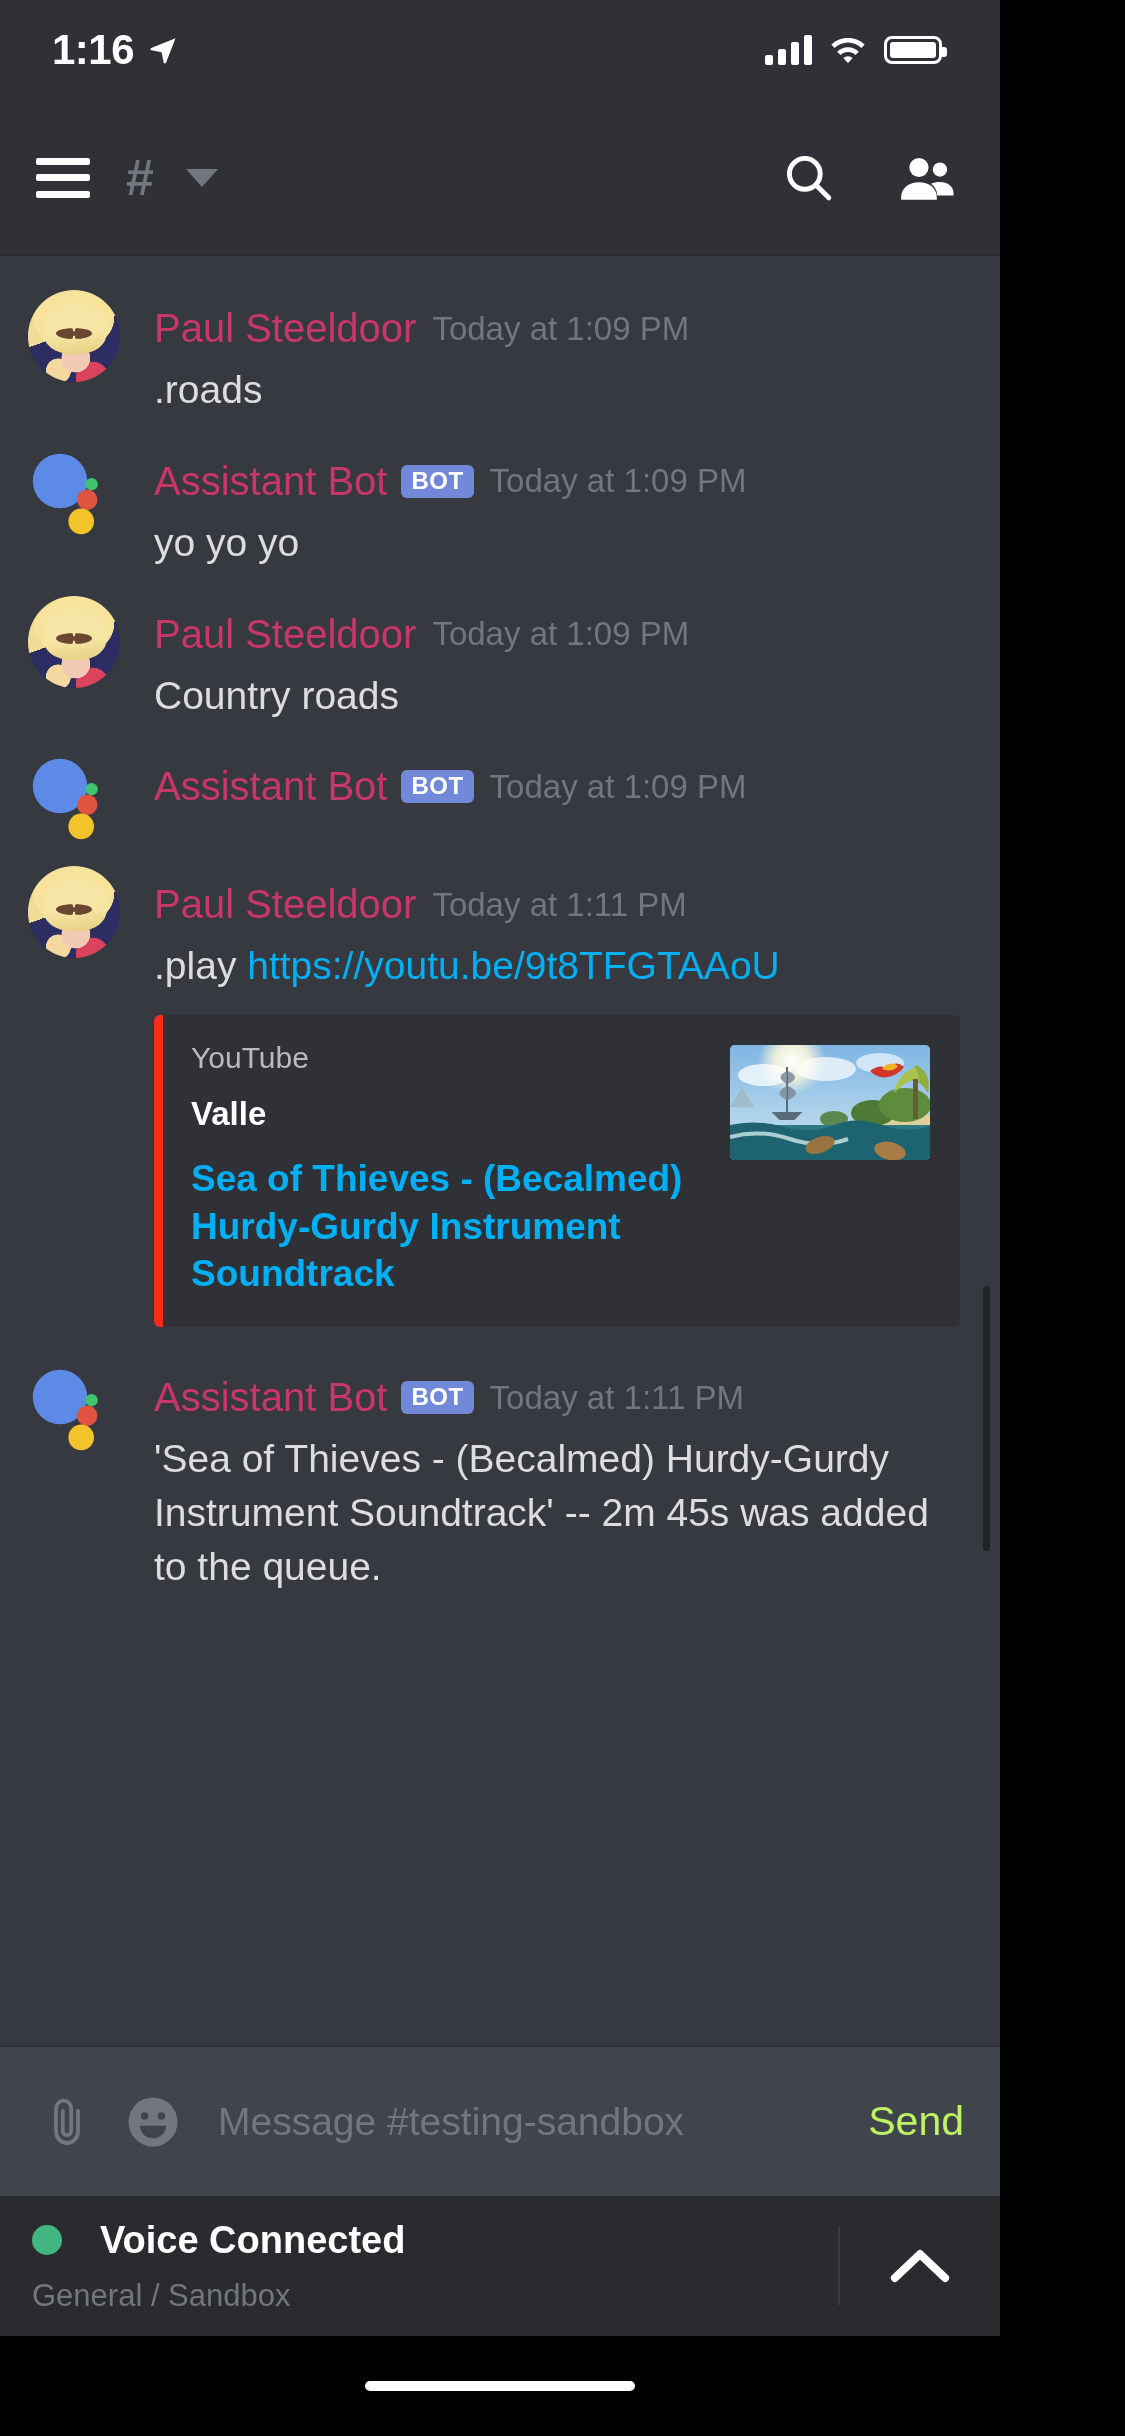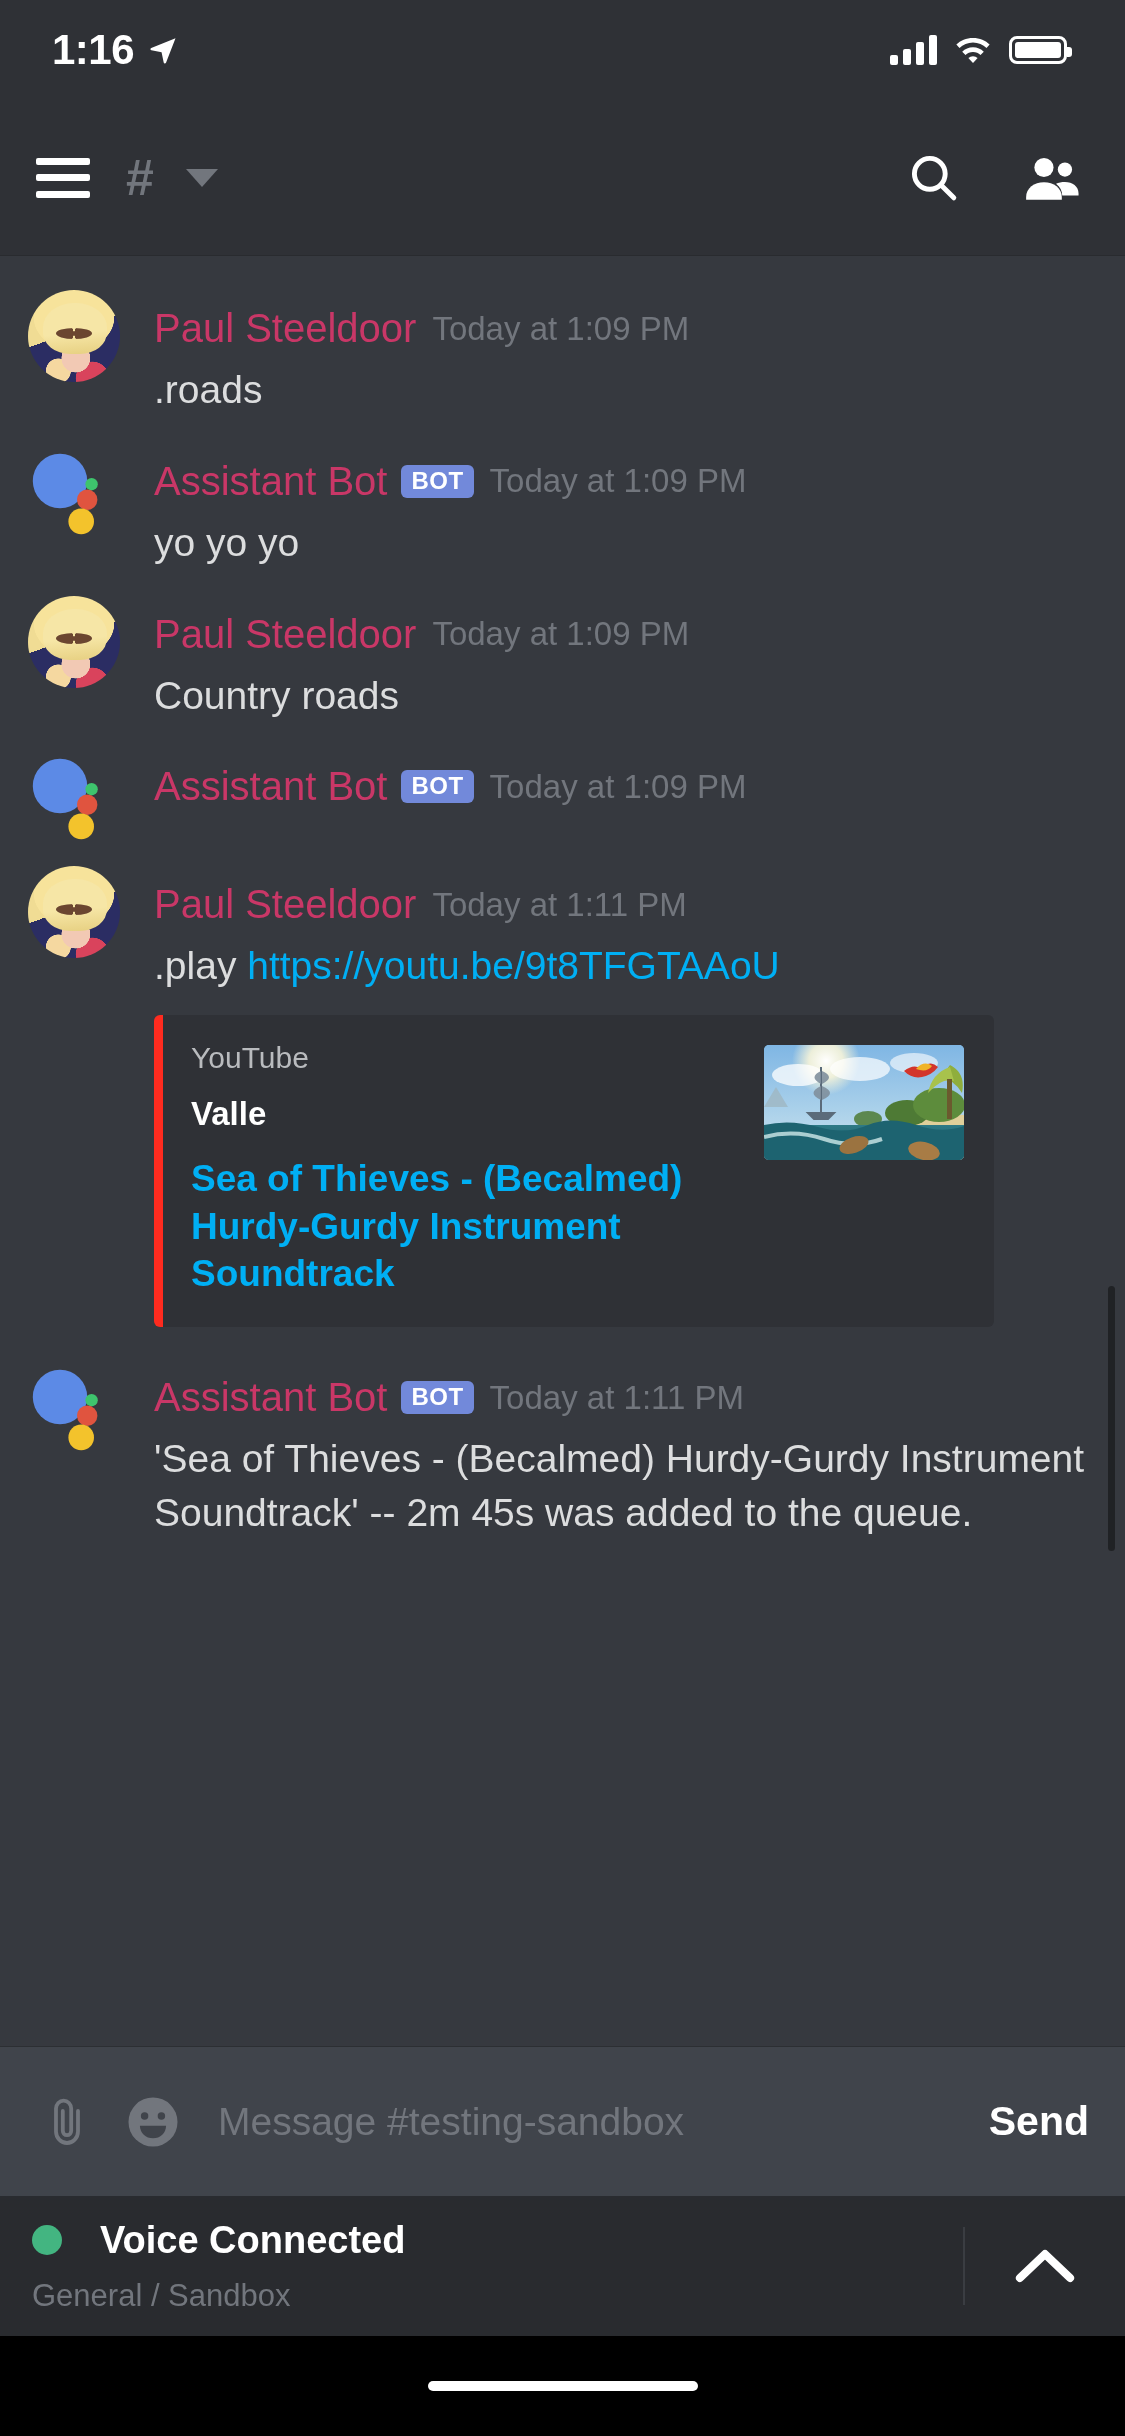--- a/index.html
+++ b/index.html
@@ -4,21 +4,21 @@
 <style>
   * { box-sizing: border-box; margin: 0; padding: 0; }
   html, body {
     width: 1125px; height: 2436px;
     background: #000;
     font-family: "Liberation Sans", sans-serif;
     overflow: hidden;
   }
   #app {
     position: relative;
-    width: 1125px; height: 2436px;
+    width: 1000px; height: 2436px;
     background: #36393f;
     display: flex; flex-direction: column;
   }
 
   
   .statusbar {
     height: 100px; flex: 0 0 100px;
     background: #2f3136;
     display: flex; align-items: center; justify-content: space-between;
     padding: 0 58px 0 52px;
@@ -149,21 +149,21 @@
   
   .composer {
     flex: 0 0 150px; height: 150px;
     background: #40444b;
     border-top: 1px solid #2c2f33;
     display: flex; align-items: center;
     padding: 0 36px 0 38px;
   }
   .composer-icons { display: flex; align-items: center; gap: 28px; flex: 0 0 auto; }
   .ph { color: #72767d; font-size: 39px; margin-left: 36px; flex: 1 1 auto; }
-  .send { color: #ffffff; font-size: 41px; font-weight: 700; flex: 0 0 auto; }
+  .send { color: #bef264; font-size: 41px; font-weight: 400; flex: 0 0 auto; }
 
   
   .voicebar {
     flex: 0 0 140px; height: 140px;
     background: #292b2f;
     display: flex; align-items: center;
     padding: 0 0 0 32px;
   }
   .voice-main { flex: 1 1 auto; }
   .voice-title-row { display: flex; align-items: center; gap: 18px; }

